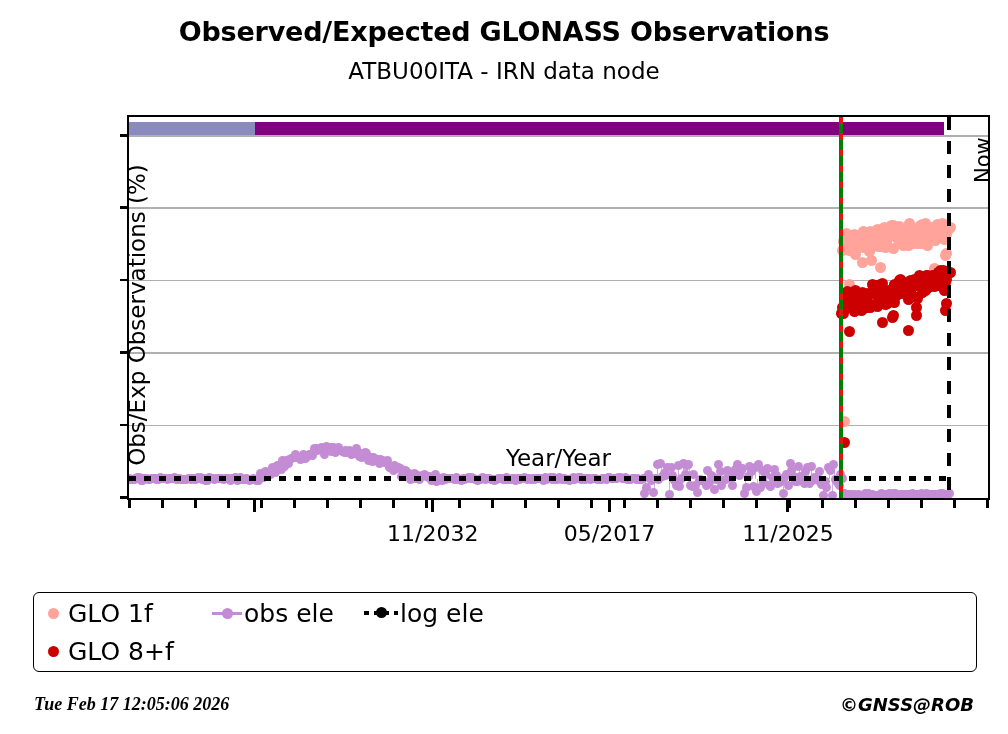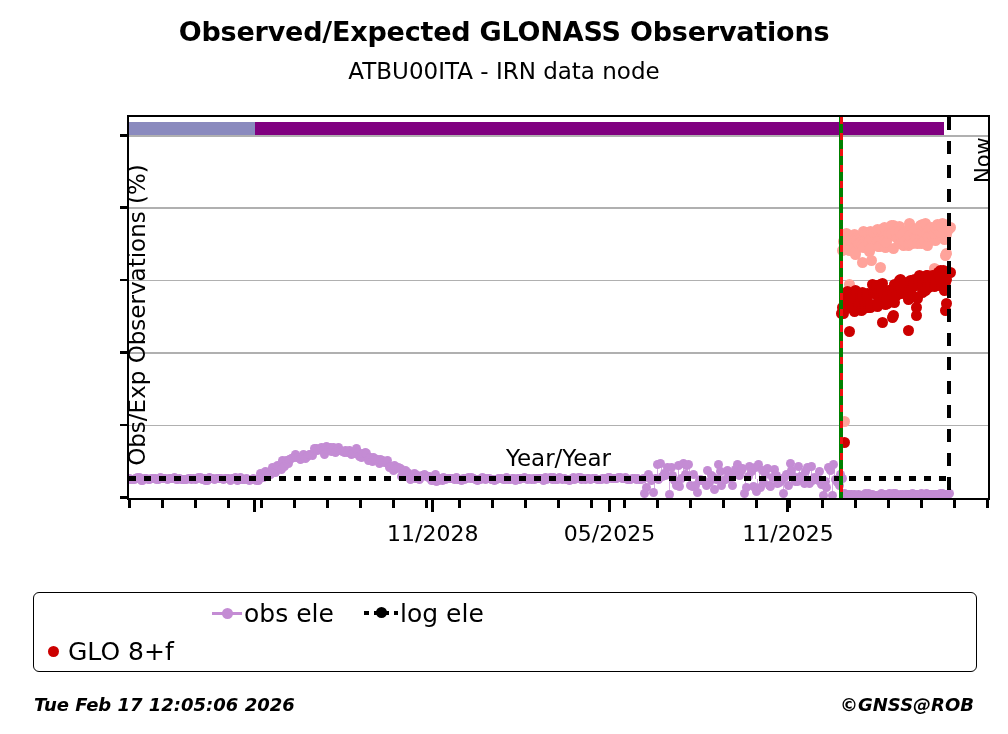--- a/index.html
+++ b/index.html
@@ -62,21 +62,21 @@
   .leg-dot{width:11px;height:11px;border-radius:50%;display:inline-block;}
   .leg-line{width:30px;height:3px;display:inline-block;position:relative;}
   .leg-line .leg-dot{position:absolute;left:10px;top:-4px;}
   .leg-dashline{width:34px;height:4px;display:inline-block;position:relative;
       background:repeating-linear-gradient(to right,#000 0px,#000 5px,
       transparent 5px,transparent 10px);}
   .leg-dashline .leg-dot{position:absolute;left:12px;top:-4px;background:#000;}
 
   
   #footer-left{position:absolute;left:34px;top:694px;font-size:18px;
-               font-style:italic;font-weight:bold;}
+               font-style:italic;font-weight:bold;font-family:Liberation Serif, serif;}
   #footer-right{position:absolute;right:34px;top:694px;font-size:18px;
                 font-style:italic;font-weight:bold;}
 </style>
 </head>
 <body>
 
 <div id="title">Observed/Expected GLONASS Observations</div>
 <div id="subtitle">ATBU00ITA - IRN data node</div>
 
 <div id="plot">
@@ -863,29 +863,35 @@
     <div class="xtick-mark" style="left: 626px;"></div>
     <div class="xtick-mark" style="left: 659px;"></div>
     <div class="xtick-mark" style="left: 692px;"></div>
     <div class="xtick-mark" style="left: 725px;"></div>
     <div class="xtick-mark" style="left: 758px;"></div>
     <div class="xtick-mark" style="left: 791px;"></div>
     <div class="xtick-mark" style="left: 824px;"></div>
     <div class="xtick-mark" style="left: 857px;"></div>
     <div class="xtick-mark major" style="left: 123.768px;"></div>
     <div class="xtick-mark major" style="left: 302.232px;"></div>
-    <div class="xtick-label" style="left: 303.732px;">11/2028</div>
+    <div class="xtick-label" style="left: 303.732px;">11/2032</div>
     <div class="xtick-mark major" style="left: 478.98px;"></div>
-    <div class="xtick-label" style="left: 480.48px;">05/2025</div>
+    <div class="xtick-label" style="left: 480.48px;">05/2017</div>
     <div class="xtick-mark major" style="left: 657.444px;"></div>
     <div class="xtick-label" style="left: 658.944px;">11/2025</div>
   </div>
 <div id="xlabel">Year/Year</div>
 
 <div id="legend">
+    <div class="leg-row" style="left: 14px; top: 3px;">
+      <div class="leg-item">
+        <span class="leg-dot" style="background: rgb(255, 163, 155); margin-right: 0px;"></span>
+        <span class="leg-label" style="margin-left: 9px;">GLO 1f</span>
+      </div>
+    </div>
     <div class="leg-row" style="left: 330px; top: 3px;">
       <div class="leg-item">
         <span class="leg-dashline">
           <span class="leg-dot"></span>
         </span>
         <span class="leg-label" style="margin-left: 2px;">log ele</span>
       </div>
     </div>
     <div class="leg-row" style="left: 178px; top: 3px;">
       <div class="leg-item">

